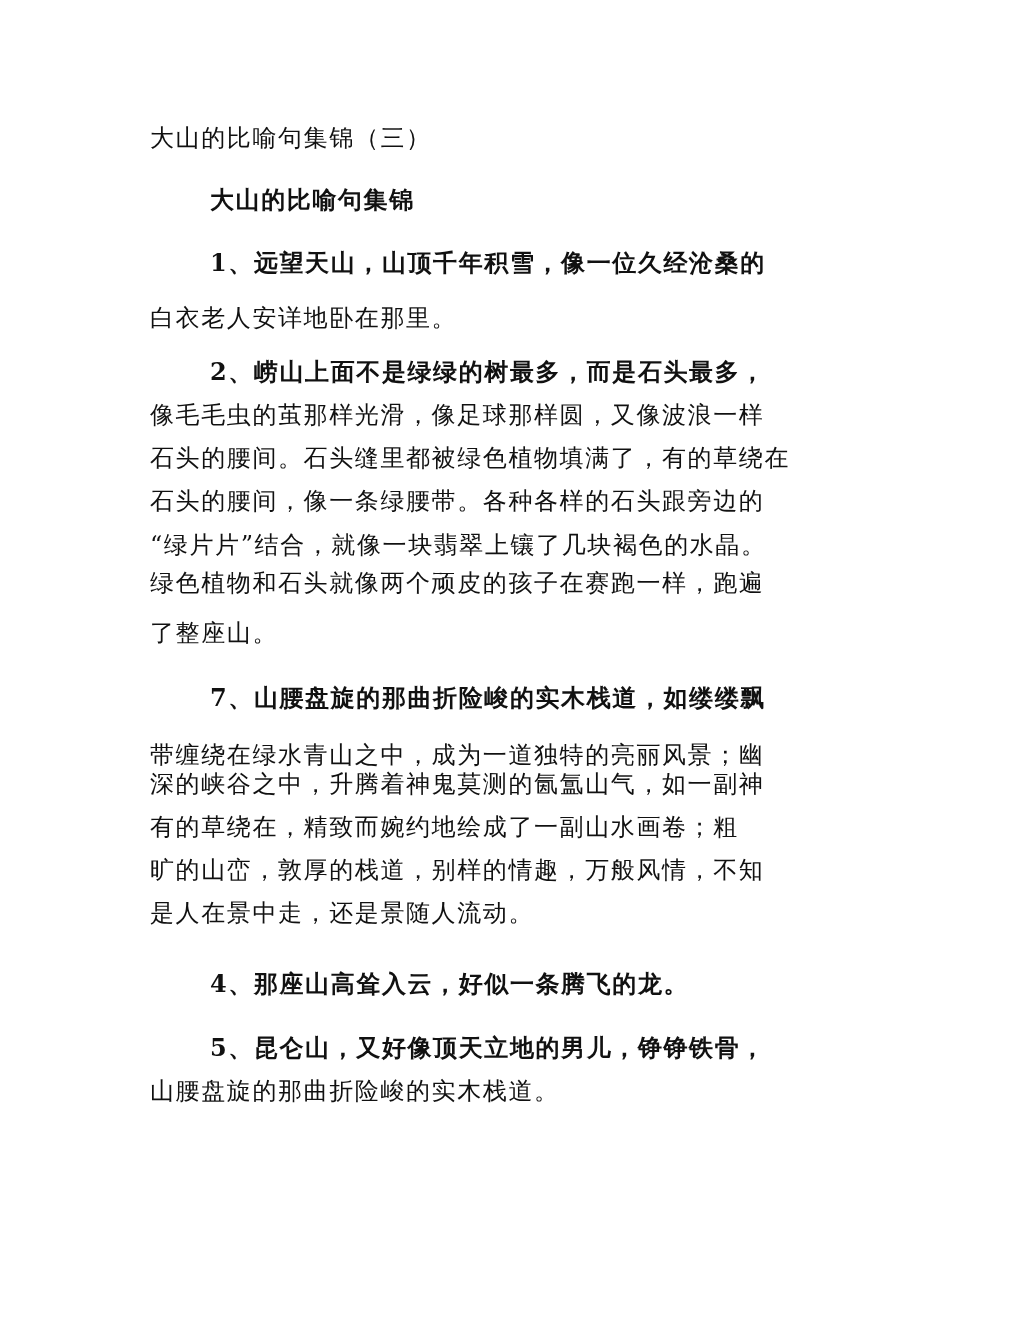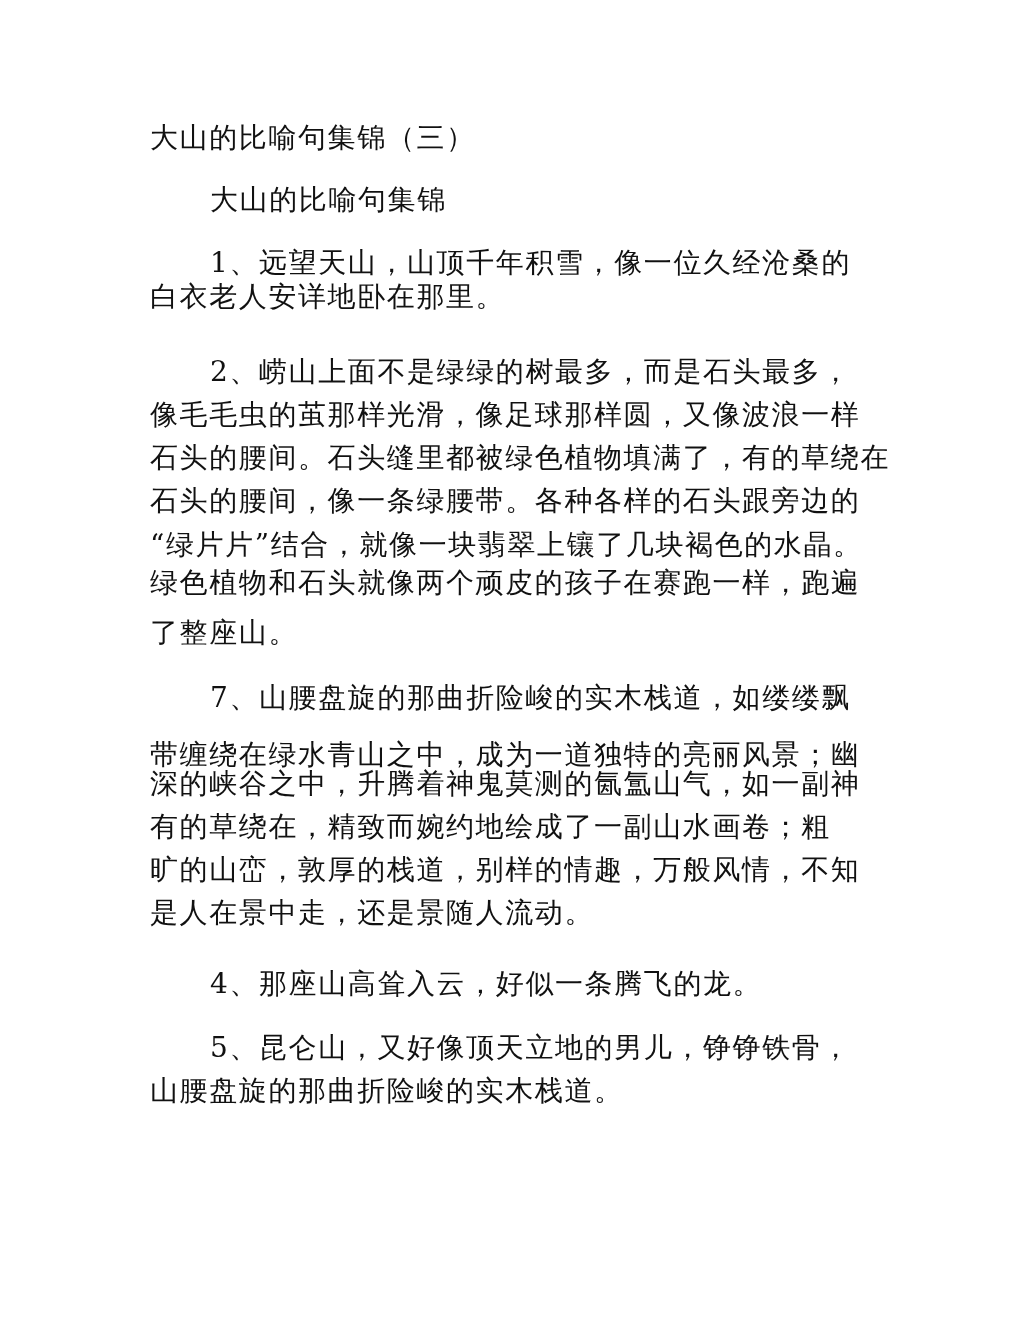--- a/index.html
+++ b/index.html
@@ -1,30 +1,30 @@
 <!DOCTYPE html>
 <html><head>
 <meta charset="utf-8">
 <style>
   html, body { margin: 0; padding: 0; background: #ffffff; }
   body { width: 1020px; height: 1320px; position: relative; overflow: hidden;
          font-family: "DejaVu Serif", "Liberation Serif", serif; color: #111; }
-  .line { position: absolute; left: 150px; font-size: 28px; line-height: 36px; white-space: nowrap; letter-spacing: 1.6px; }
-  .indent { left: 210px; }
+  .line { position: absolute; left: 150px; font-size: 24px; line-height: 36px; white-space: nowrap; letter-spacing: 1.6px; }
+  .indent { left: 210px; font-weight: bold; }
 </style>
 </head>
 <body>
 
 <div>
   <div class="line" style="top:120px">大山的比喻句集锦（三）</div>
   <div class="line indent" style="top:182px">大山的比喻句集锦</div>
 
   <div>
     <div class="line indent" style="top:245px">1、远望天山，山顶千年积雪，像一位久经沧桑的</div>
-    <div class="line" style="top:279px">白衣老人安详地卧在那里。</div>
+    <div class="line" style="top:300px">白衣老人安详地卧在那里。</div>
   </div>
 
   <div>
     <div class="line indent" style="top:354px">2、崂山上面不是绿绿的树最多，而是石头最多，</div>
     <div class="line" style="top:397px">像毛毛虫的茧那样光滑，像足球那样圆，又像波浪一样</div>
     <div class="line" style="top:440px">石头的腰间。石头缝里都被绿色植物填满了，有的草绕在</div>
     <div class="line" style="top:483px">石头的腰间，像一条绿腰带。各种各样的石头跟旁边的</div>
     <div class="line" style="top:527px">“绿片片”结合，就像一块翡翠上镶了几块褐色的水晶。</div>
     <div class="line" style="top:565px">绿色植物和石头就像两个顽皮的孩子在赛跑一样，跑遍</div>
     <div class="line" style="top:615px">了整座山。</div>

